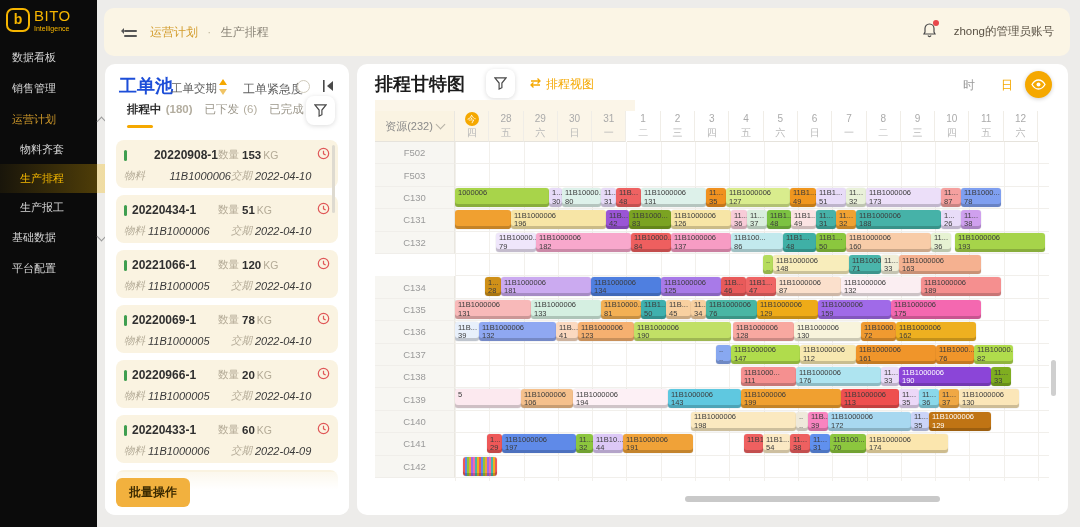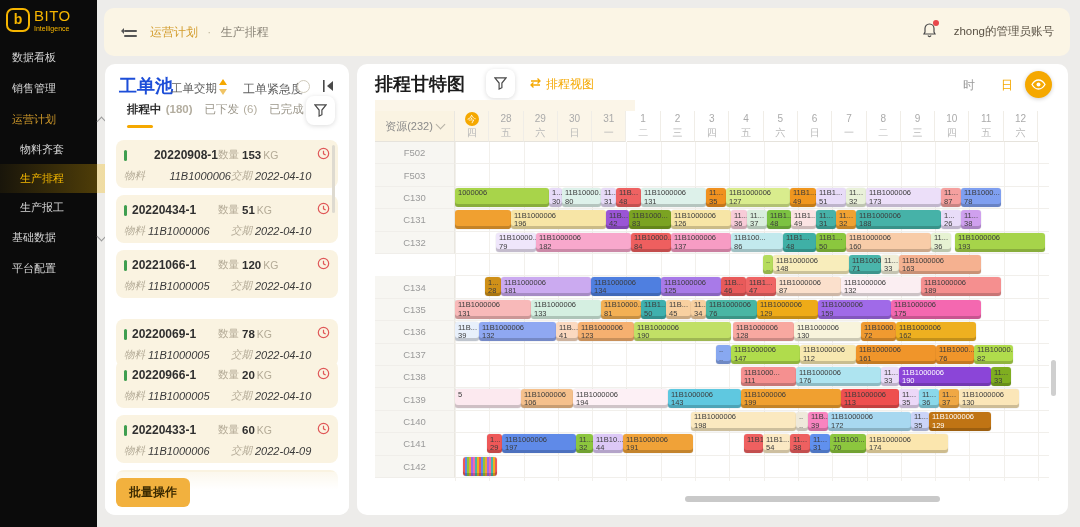--- a/index.html
+++ b/index.html
@@ -246,21 +246,21 @@
                 <path d="M7 4 L7 7.3 L9.3 8.6" fill="none" stroke="#e05858" stroke-width="1.3"></path>
               </svg></div>
           </div>
           <div class="r2">
             <div class="flab">物料</div>
             <div class="fval mval">11B1000005</div>
             <div class="flab">交期</div>
             <div class="fval dval">2022-04-10</div>
           </div>
         </div>
-        <div class="card" style="top: 179px;">
+        <div class="card" style="top: 165px;">
           <div class="r1">
             <div class="gbar"></div>
             <div class="ono">20220069-1</div>
             <div class="flab">数量</div>
             <div class="fval">78</div>
             <div class="funit">KG</div>
             <div class="clock"><svg width="13" height="13" viewBox="0 0 14 14">
                 <circle cx="7" cy="7" r="5.6" fill="none" stroke="#e05858" stroke-width="1.3"></circle>
                 <path d="M7 4 L7 7.3 L9.3 8.6" fill="none" stroke="#e05858" stroke-width="1.3"></path>
               </svg></div>

